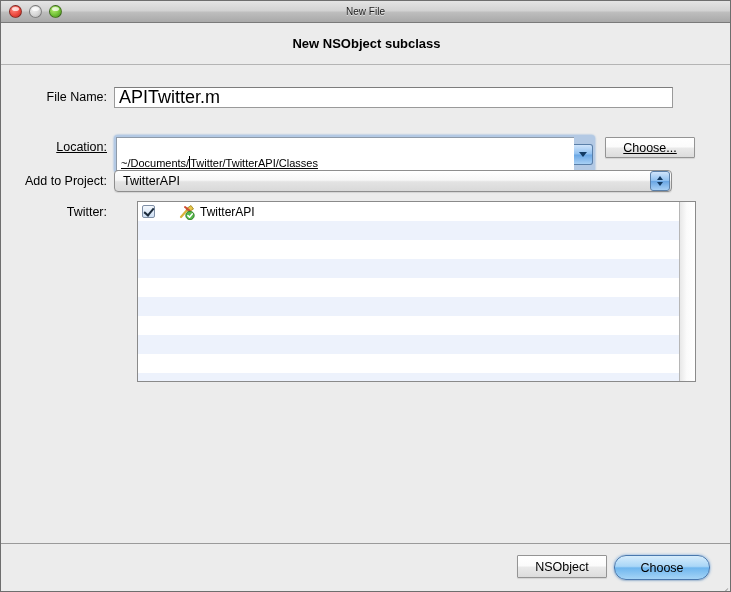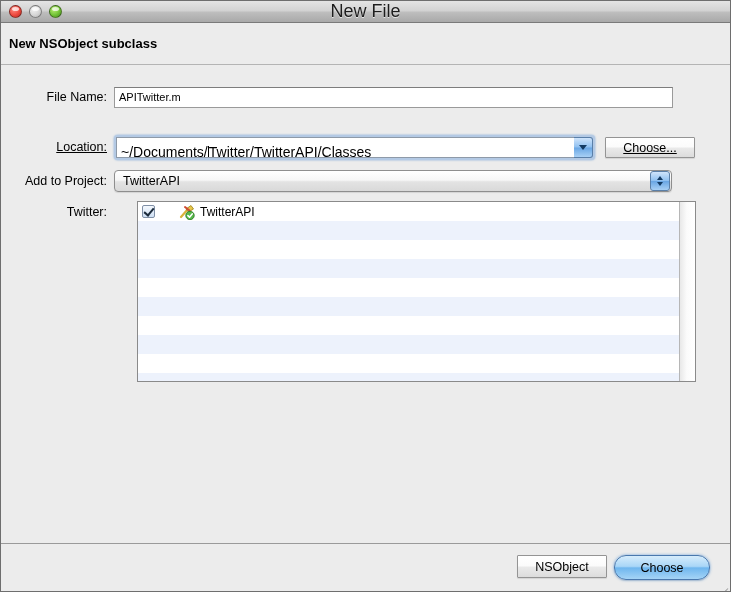--- a/index.html
+++ b/index.html
@@ -58,35 +58,36 @@
     border-radius: 50%;
     background: rgba(255,255,255,0.72);
   }
   .light.close  { background: radial-gradient(circle at 35% 30%, #ff8b80 0%, #ee4a3f 55%, #b52a21 100%); }
   .light.min    { background: radial-gradient(circle at 35% 30%, #f2f2f2 0%, #d6d6d6 55%, #b0b0b0 100%); }
   .light.zoom   { background: radial-gradient(circle at 35% 30%, #b9ec74 0%, #72c336 55%, #49871f 100%); }
   .title-text {
     position: absolute;
     left: 0; right: 0;
     text-align: center;
-    font-size: 18px;
+    font-size: 10px;
     color: #1d1d1d;
     text-shadow: 0 1px 0 rgba(255,255,255,0.65);
     pointer-events: none;
   }
 
   
   .header {
     height: 42px;
     background: #ececec;
     border-bottom: 1px solid #b4b4b4;
     display: flex;
     align-items: center;
-    padding-left: 8px;
-    box-sizing: border-box;
+    padding-left: 2px;
+    box-sizing: border-box;
+    justify-content: center;
   }
   .header-title {
     font-size: 13px;
     font-weight: bold;
     color: #000;
   }
 
   
   .content {
     position: relative;
@@ -108,21 +109,21 @@
     line-height: 21px;
   }
 
   
   .textfield {
     height: 21px;
     box-sizing: border-box;
     background: #fff;
     border: 1px solid #9a9a9a;
     border-top-color: #7d7d7d;
-    font-size: 11px;
+    font-size: 18px;
     line-height: 19px;
     padding: 0 4px;
     color: #000;
     overflow: hidden;
     white-space: nowrap;
   }
 
   
   .cbwrap {
     display: flex;
@@ -161,23 +162,23 @@
     border-radius: 4px;
     background: rgba(110,160,220,0.45);
     box-shadow: 0 0 2px rgba(80,140,210,0.8);
   }
   .combo-field {
     height: 21px;
     box-sizing: border-box;
     background: #fff;
     border: 1px solid #8e9aa8;
     border-right: none;
-    font-size: 14px;
+    font-size: 11px;
     line-height: 19px;
-    padding: 5px 4px;
+    padding: 16px 4px;
     white-space: nowrap;
     overflow: hidden;
     position: relative;
   }
   .caret {
     display: inline-block;
     width: 1px;
     height: 13px;
     background: #000;
     vertical-align: -2px;

